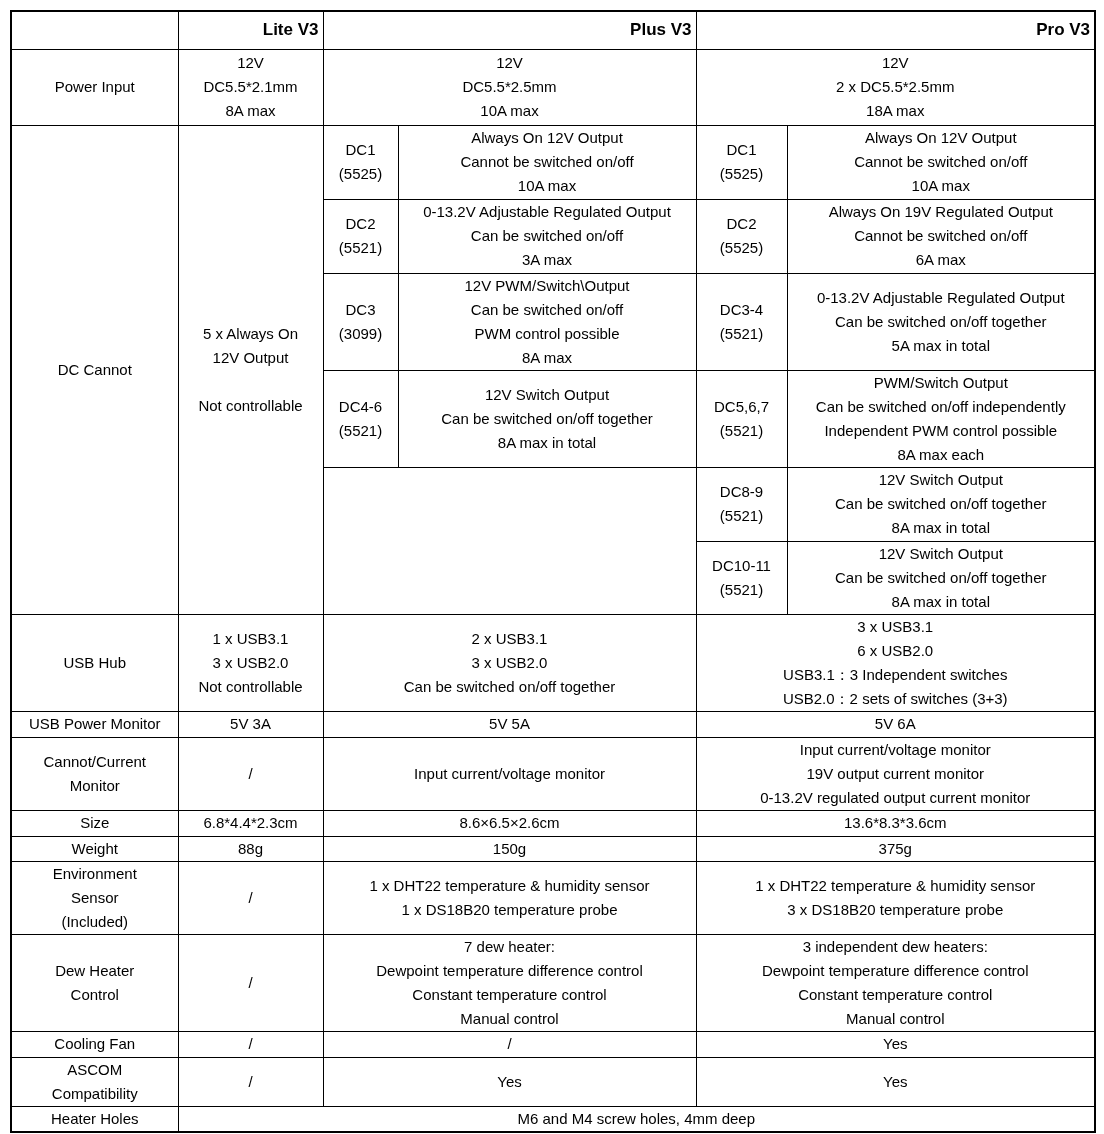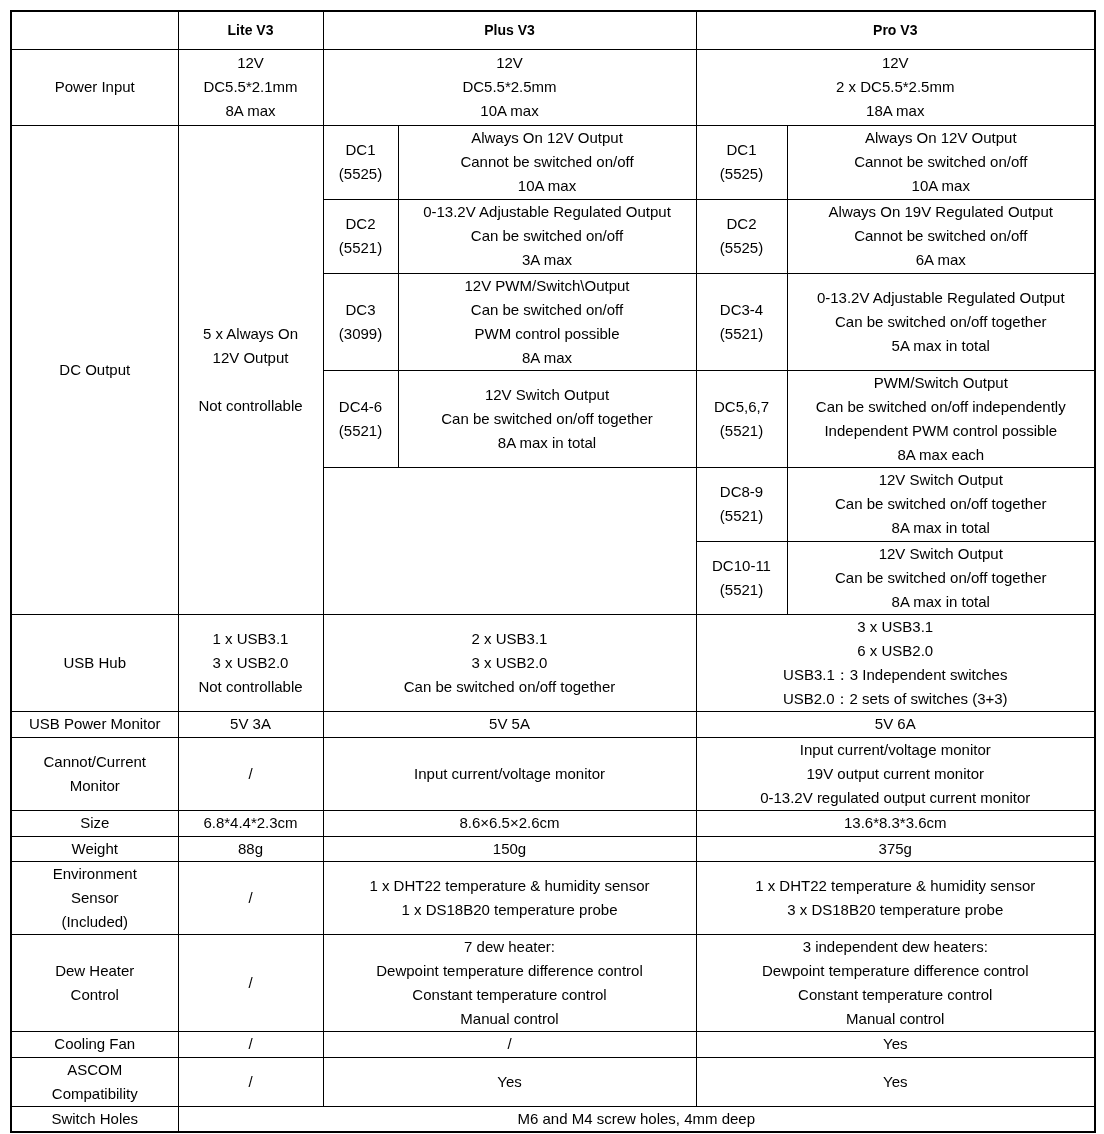--- a/index.html
+++ b/index.html
@@ -25,22 +25,23 @@
     text-align: center;
     vertical-align: middle;
     white-space: pre-line;
     font-size: 15px;
     line-height: 24px;
     padding: 0 4px;
     overflow: hidden;
   }
   tr.hdr td {
     font-weight: bold;
-    font-size: 14px;
+    font-size: 17px;
     line-height: 22px;
+    text-align: right;
   }
 </style>
 </head>
 <body>
 
 <table class="cmp">
   <colgroup>
     <col style="width:167px">
     <col style="width:145px">
     <col style="width:75px">
@@ -64,21 +65,21 @@
 8A max</td>
     <td colspan="2">12V
 DC5.5*2.5mm
 10A max</td>
     <td colspan="2">12V
 2 x DC5.5*2.5mm
 18A max</td>
   </tr>
 
   <tr style="height:74px">
-    <td rowspan="6">DC Output</td>
+    <td rowspan="6">DC Cannot</td>
     <td rowspan="6">5 x Always On
 12V Output
 
 Not controllable</td>
     <td>DC1
 (5525)</td>
     <td>Always On 12V Output
 Cannot be switched on/off
 10A max</td>
     <td>DC1
@@ -220,17 +221,17 @@
 
   <tr style="height:49px">
     <td>ASCOM
 Compatibility</td>
     <td>/</td>
     <td colspan="2">Yes</td>
     <td colspan="2">Yes</td>
   </tr>
 
   <tr style="height:24px">
-    <td>Switch Holes</td>
+    <td>Heater Holes</td>
     <td colspan="5">M6 and M4 screw holes, 4mm deep</td>
   </tr>
 </tbody>
   </table>
 
 </body></html>

